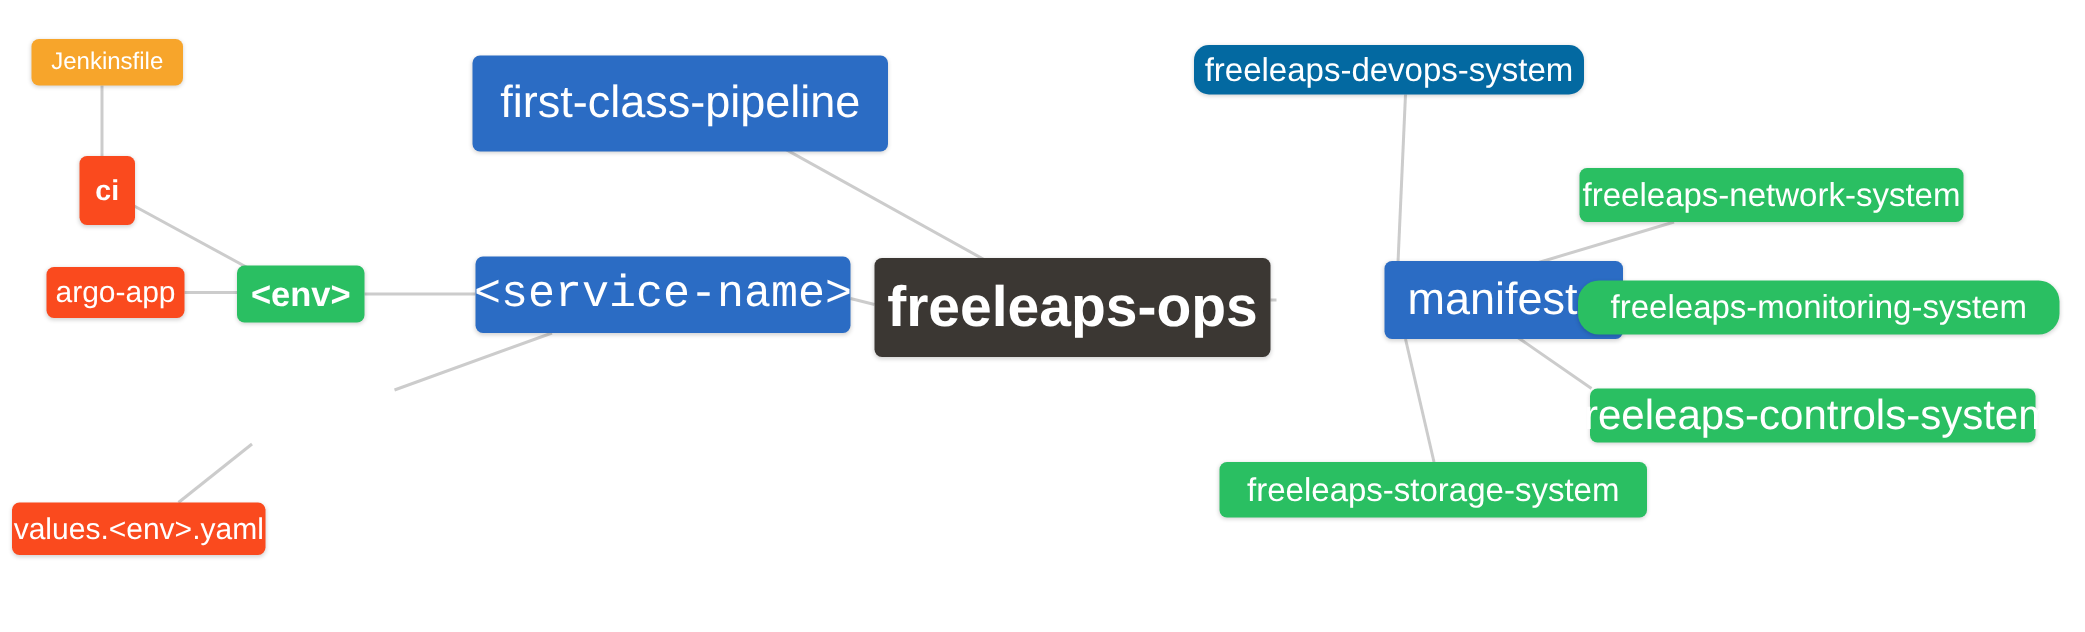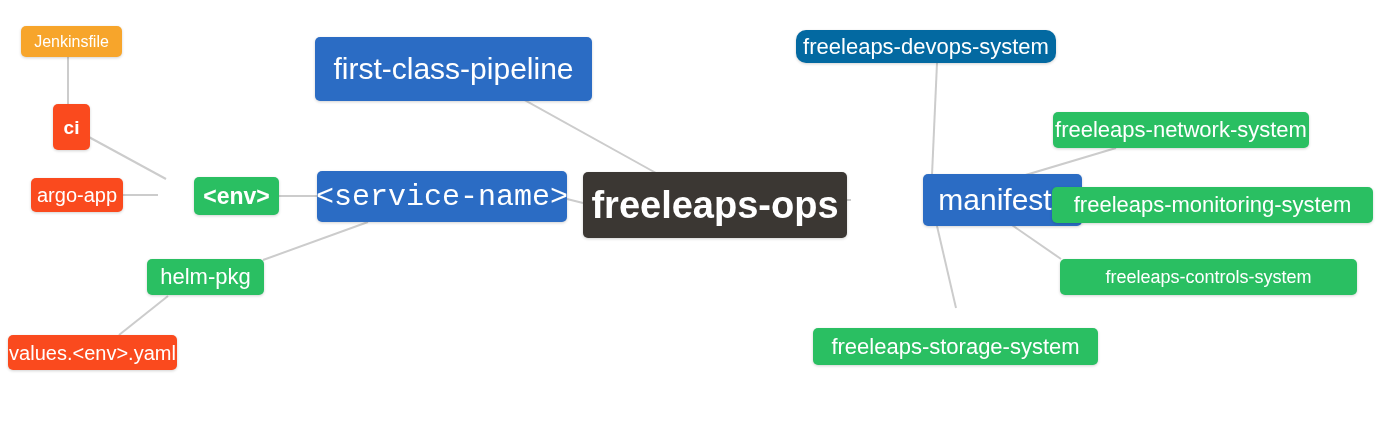--- a/index.html
+++ b/index.html
@@ -60,49 +60,46 @@
 
 <div class="node" style="left: 21px; top: 26px; width: 101px; height: 31px; background: rgb(247, 165, 43); color: rgb(255, 255, 255); font-size: 16px; font-weight: 400;">
       <span>Jenkinsfile</span>
     </div>
     <div class="node" style="left: 53px; top: 104px; width: 37px; height: 46px; background: rgb(250, 74, 30); color: rgb(255, 255, 255); font-size: 19px; font-weight: 700;">
       <span>ci</span>
     </div>
     <div class="node" style="left: 31px; top: 178px; width: 92px; height: 34px; background: rgb(250, 74, 30); color: rgb(255, 255, 255); font-size: 20px; font-weight: 400;">
       <span>argo-app</span>
     </div>
-    <div class="node" style="left: 158px; top: 177px; width: 85px; height: 38px; background: rgb(42, 191, 98); color: rgb(255, 255, 255); font-size: 23px; font-weight: 700; margin-left: 36px;">
+    <div class="node" style="left: 158px; top: 177px; width: 85px; height: 38px; background: rgb(42, 191, 98); color: rgb(255, 255, 255); font-size: 23px; font-weight: 700;">
       <span>&lt;env&gt;</span>
     </div>
     <div class="node" style="left: 315px; top: 37px; width: 277px; height: 64px; background: rgb(43, 108, 196); color: rgb(255, 255, 255); font-size: 30px; font-weight: 400;">
       <span>first-class-pipeline</span>
     </div>
     <div class="node" style="left: 317px; top: 171px; width: 250px; height: 51px; background: rgb(43, 108, 196); color: rgb(255, 255, 255); font-size: 30px; font-weight: 400; font-family: Liberation Mono, monospace;">
       <span>&lt;service-name&gt;</span>
     </div>
     <div class="node" style="left: 583px; top: 172px; width: 264px; height: 66px; background: rgb(59, 55, 51); color: rgb(255, 255, 255); font-size: 38px; font-weight: 700;">
       <span>freeleaps-ops</span>
     </div>
     <div class="node" style="left: 892px; top: 174px; width: 159px; height: 52px; background: rgb(43, 108, 196); color: rgb(255, 255, 255); font-size: 30px; font-weight: 400; margin-left: 31px;">
       <span>manifests</span>
     </div>
-    <div class="node" style="left: 147px; top: 259px; width: 117px; height: 36px; background: rgb(42, 191, 98); color: rgb(255, 255, 255); font-size: 22px; font-weight: 400;">
-      <span>helm-pkg</span>
-    </div>
     <div class="node" style="left: 8px; top: 335px; width: 169px; height: 35px; background: rgb(250, 74, 30); color: rgb(255, 255, 255); font-size: 20px; font-weight: 400; text-align: right;">
       <span>values.&lt;env&gt;.yaml</span>
     </div>
     <div class="node" style="left: 796px; top: 30px; width: 260px; height: 33px; background: #0369a1; color: rgb(255, 255, 255); font-size: 22px; font-weight: 400; border-radius: 10px;">
       <span>freeleaps-devops-system</span>
     </div>
     <div class="node" style="left: 1053px; top: 112px; width: 256px; height: 36px; background: rgb(42, 191, 98); color: rgb(255, 255, 255); font-size: 22px; font-weight: 400;">
       <span>freeleaps-network-system</span>
     </div>
-    <div class="node" style="left: 1052px; top: 187px; width: 321px; height: 36px; background: rgb(42, 191, 98); color: rgb(255, 255, 255); font-size: 22px; font-weight: 400;">
+    <div class="node" style="left: 1052px; top: 187px; width: 321px; height: 36px; background: rgb(42, 191, 98); color: rgb(255, 255, 255); font-size: 22px; font-weight: 400; border-radius: 14px;">
       <span>freeleaps-monitoring-system</span>
     </div>
-    <div class="node" style="left: 1060px; top: 259px; width: 297px; height: 36px; background: rgb(42, 191, 98); color: rgb(255, 255, 255); font-size: 18px; font-weight: 400;">
+    <div class="node" style="left: 1060px; top: 259px; width: 297px; height: 36px; background: rgb(42, 191, 98); color: rgb(255, 255, 255); font-size: 28px; font-weight: 400;">
       <span>freeleaps-controls-system</span>
     </div>
-    <div class="node" style="left: 813px; top: 308px; width: 285px; height: 37px; background: rgb(42, 191, 98); color: rgb(255, 255, 255); font-size: 22px; font-weight: 400; margin-top: 20px;">
+    <div class="node" style="left: 813px; top: 308px; width: 285px; height: 37px; background: rgb(42, 191, 98); color: rgb(255, 255, 255); font-size: 22px; font-weight: 400;">
       <span>freeleaps-storage-system</span>
     </div>
   </div>
 
 </body></html>

